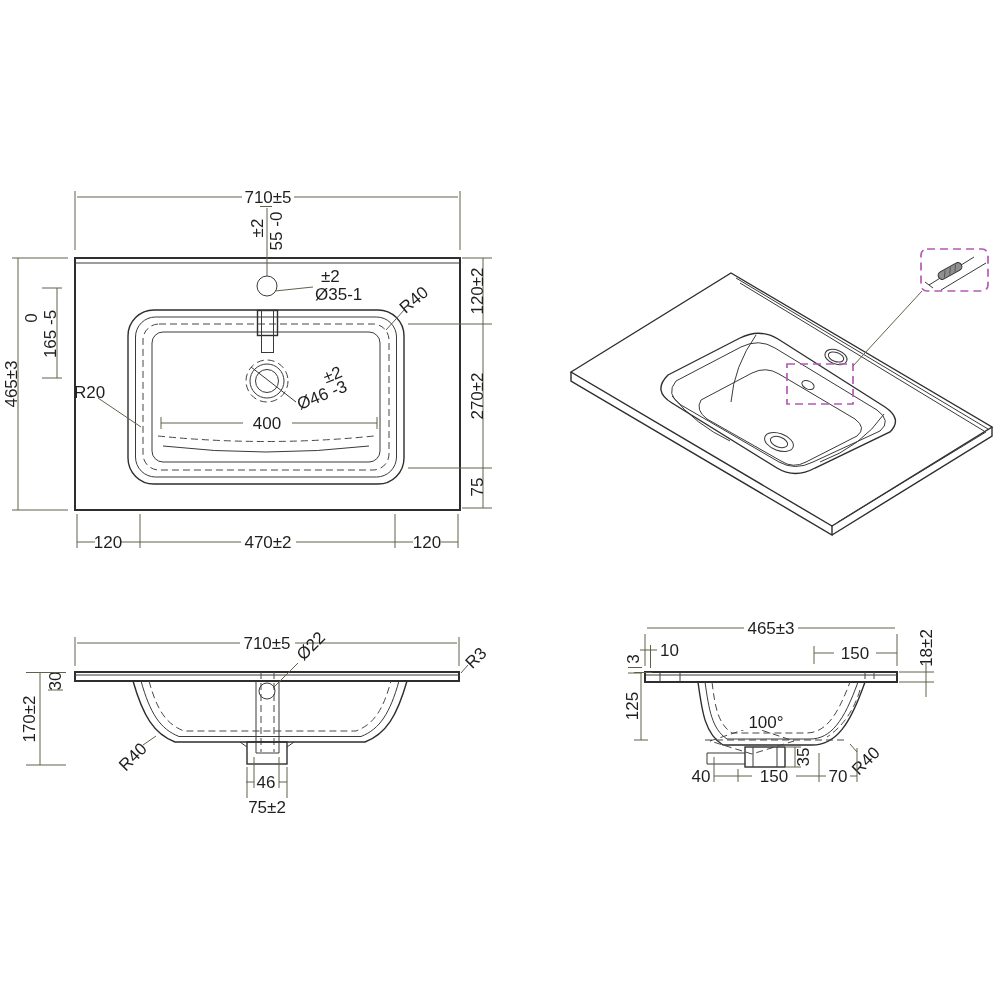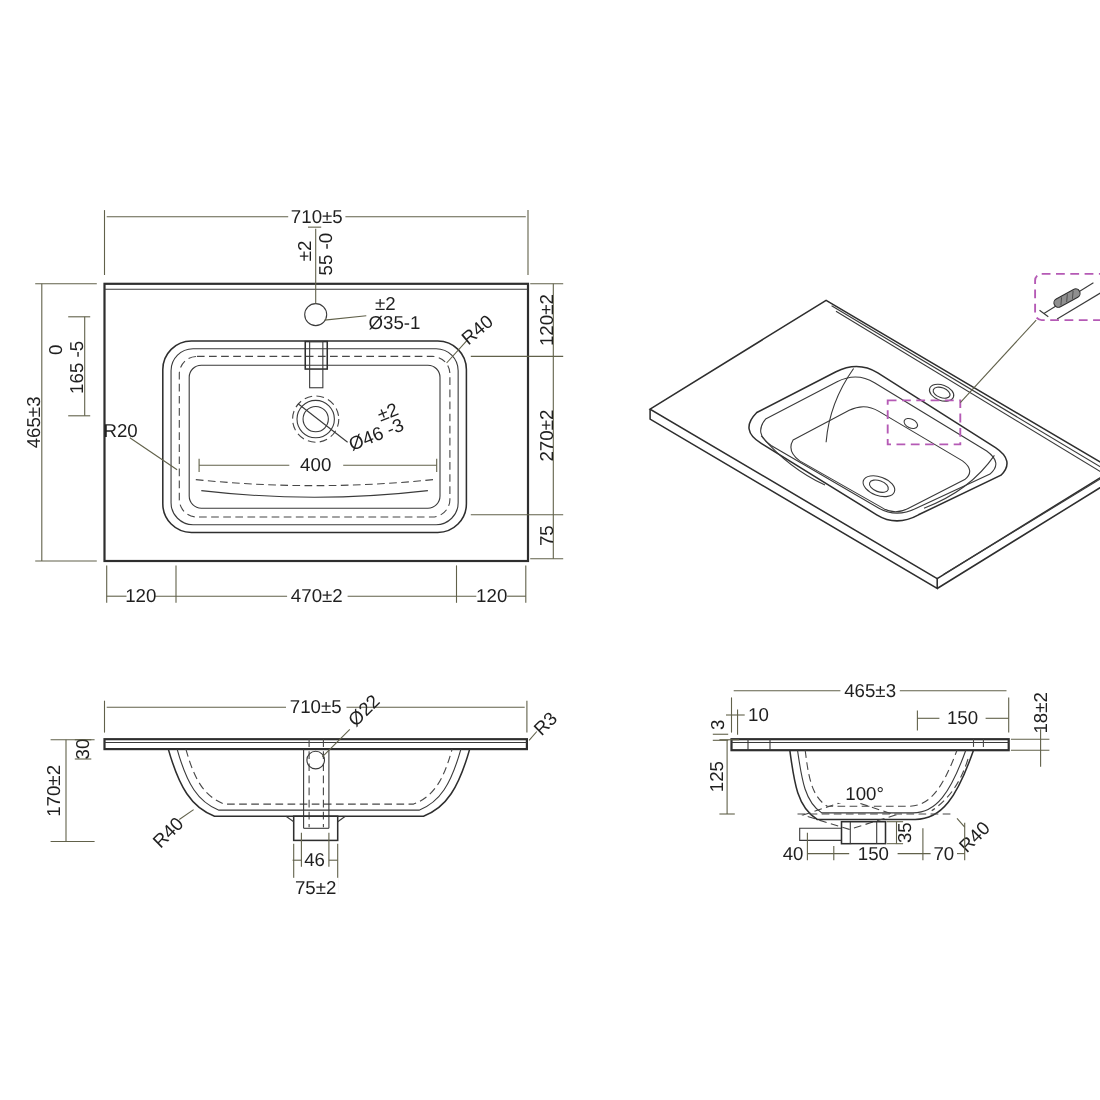--- a/index.html
+++ b/index.html
@@ -1,16 +1,16 @@
 <!DOCTYPE html>
 <html><head>
 <meta charset="utf-8">
 <style>
   html,body{margin:0;padding:0;background:#ffffff;}
-  .canvas{width:888px;height:1000px;position:relative;background:#fff;padding-left:20px;}
+  .canvas{width:888px;height:1000px;position:relative;background:#fff;}
   svg{display:block;}
   
   .ol{stroke:#2e2e2e;stroke-width:2;fill:none;}           
   .ob{stroke:#2e2e2e;stroke-width:1.4;fill:none;}          
   .om{stroke:#3a3a3a;stroke-width:1;fill:none;}            
   .od{stroke:#474747;stroke-width:1;fill:none;stroke-dasharray:7 4;} 
   .dl{stroke:#61614a;stroke-width:1;fill:none;}            
   .mg{stroke:#b55ab5;stroke-width:1.7;fill:none;stroke-dasharray:8 5;} 
   text{fill:#1f1f1f;font-family:"Liberation Sans","DejaVu Sans",sans-serif;font-size:17px;}
   .mid{text-anchor:middle;dominant-baseline:central;}

